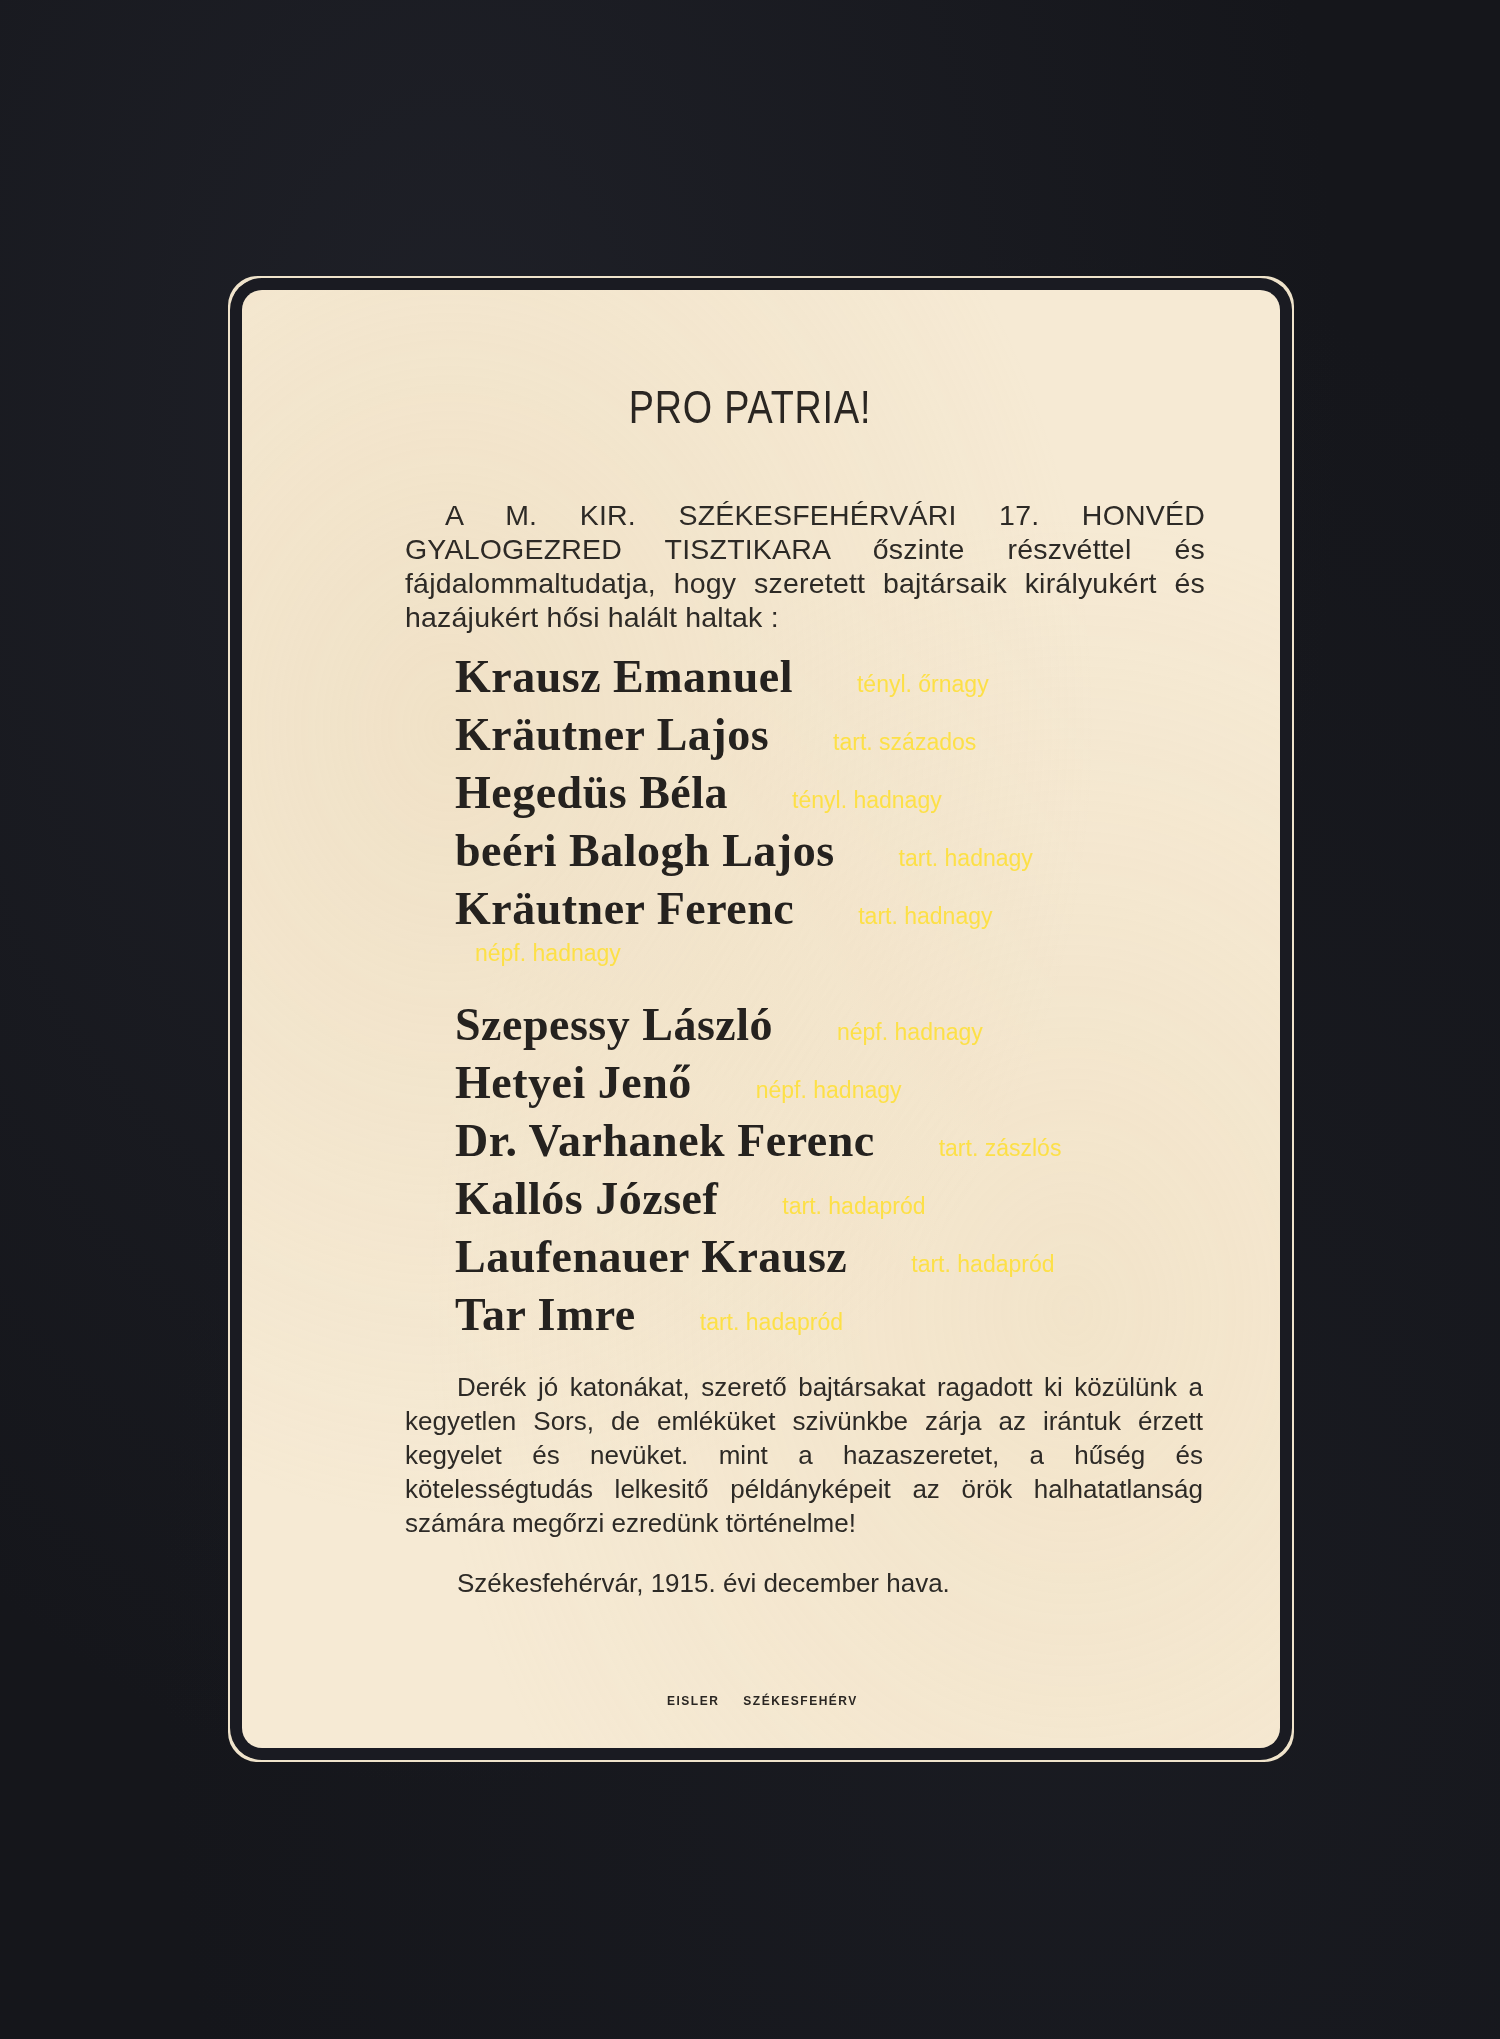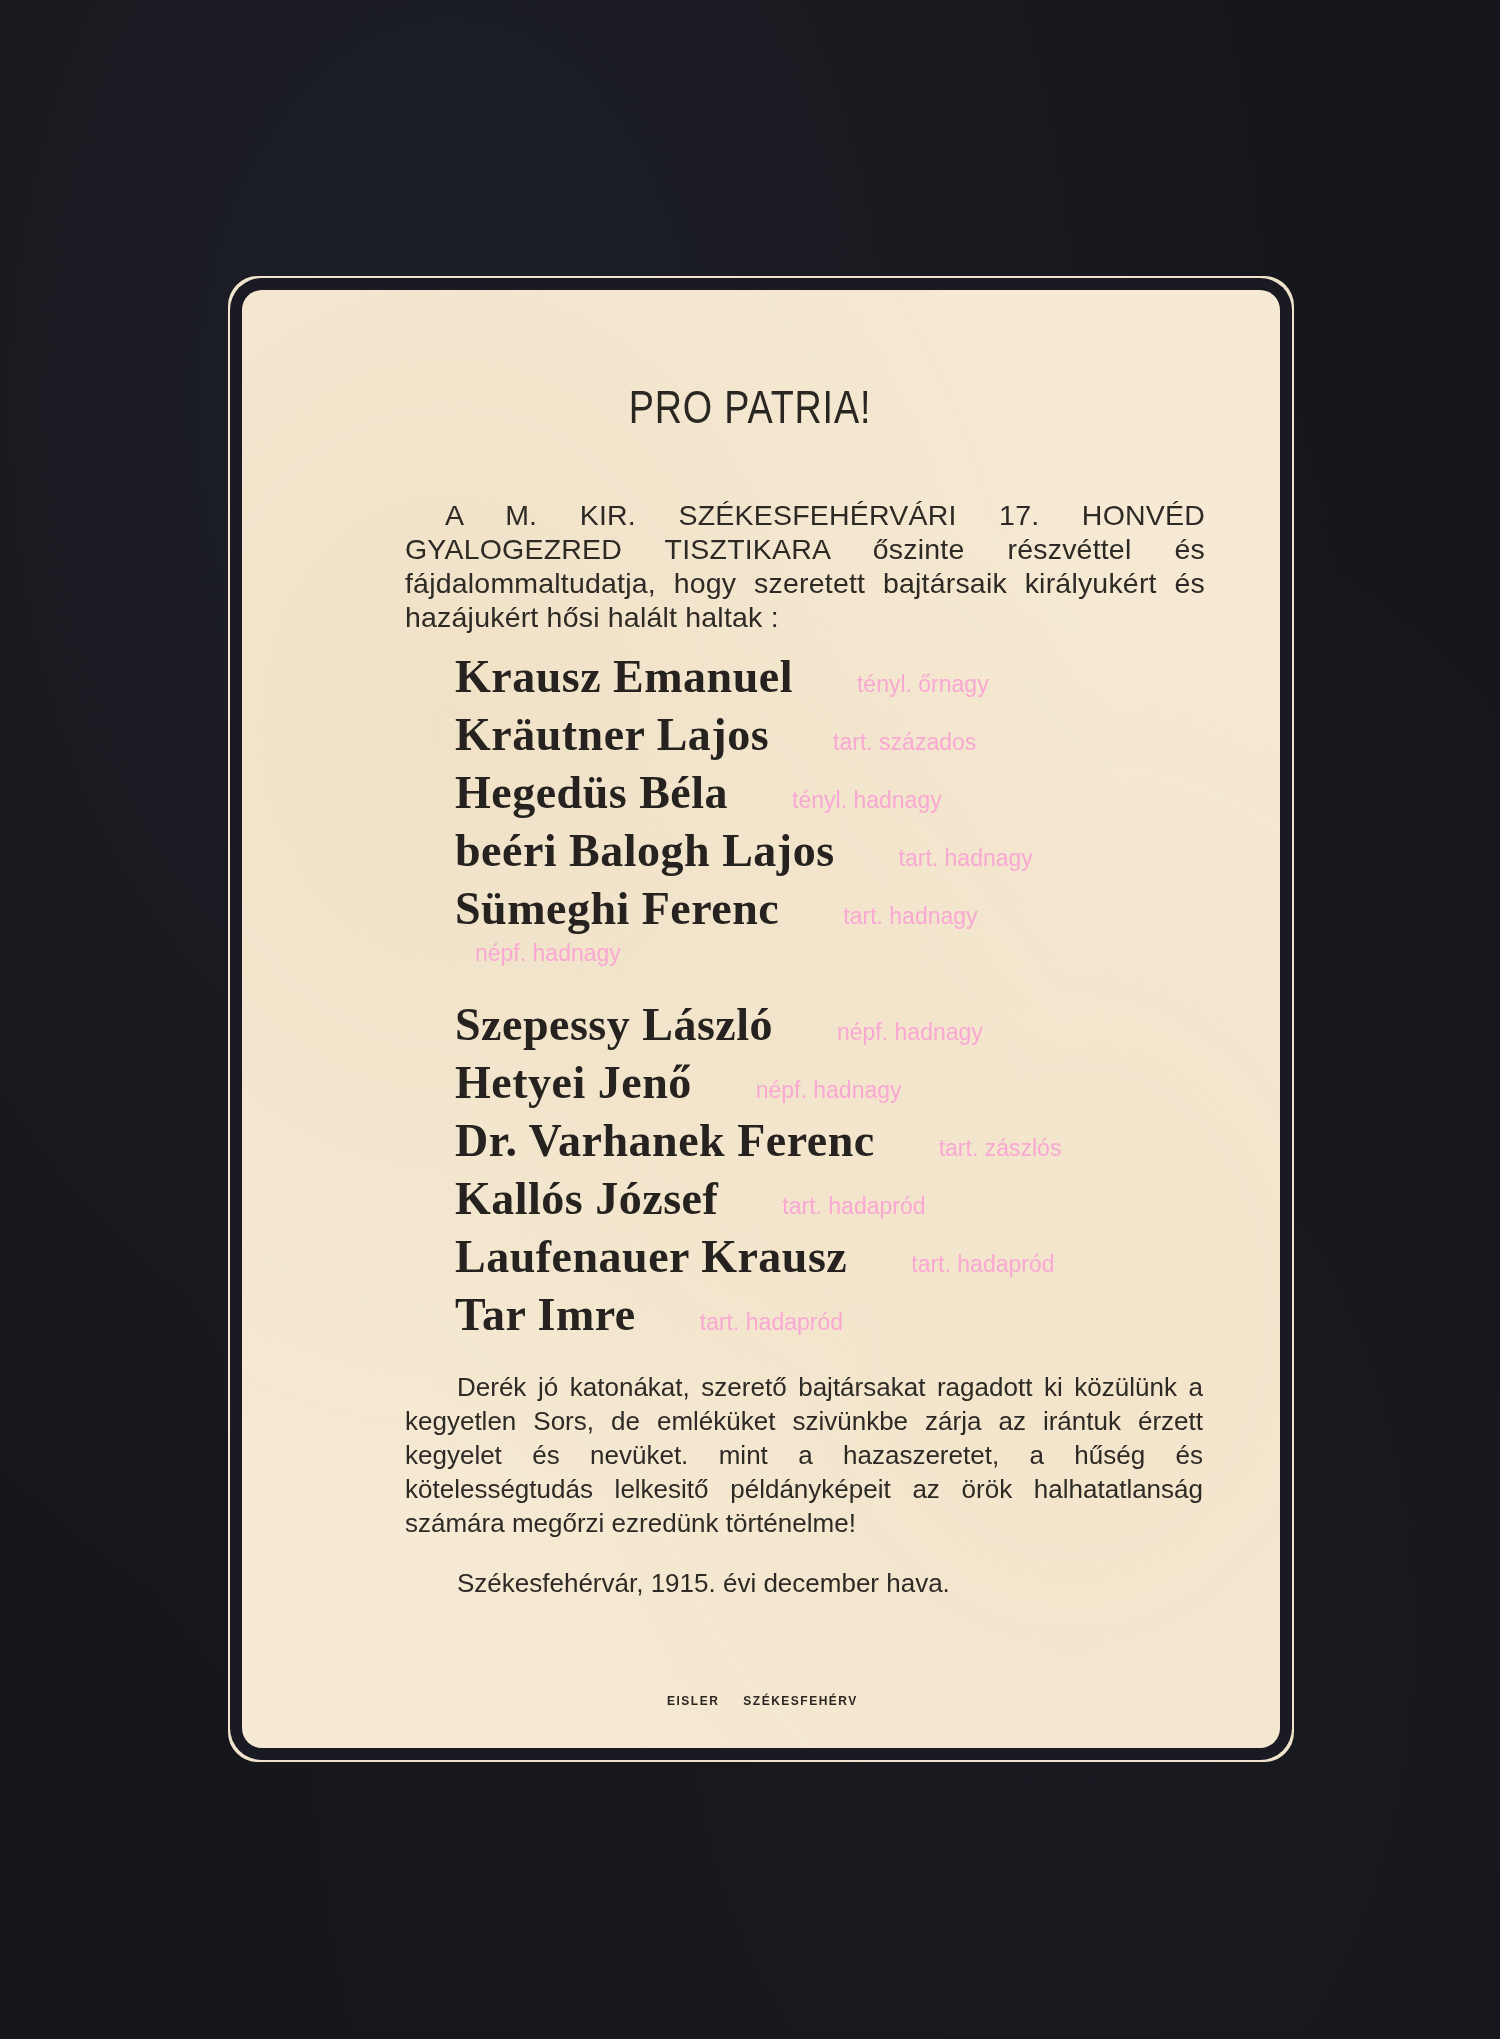--- a/index.html
+++ b/index.html
@@ -47,21 +47,21 @@
     position:absolute; left:455px; top:650px; width:720px;
   }
   .name-row {
     height:58px; display:flex; align-items:baseline; white-space:nowrap;gap:44px;
   }
   .name-row .n {
     font-family:"Liberation Serif", serif; font-weight:bold; font-size:46px;
     color:#25221f; letter-spacing:0.5px;
   }
   .name-row .r {
-    font-family:"Liberation Sans", sans-serif; font-size:23px; color:#f9a8d4;
+    font-family:"Liberation Sans", sans-serif; font-size:23px; color:#fde047;
     margin-left:20px;
   }
   .closing {
     position:absolute; left:405px; top:1370px; width:798px;
     font-size:26px; line-height:34px; color:#2d2a26; text-align:justify;
     text-align-last:left;
     font-family:"Liberation Sans", sans-serif;
   }
   .closing .indent { display:inline-block; width:52px; }
   .place-date {
@@ -101,21 +101,21 @@
     </div>
   <div class="name-row">
       <span class="n">Hegedüs Béla</span>
       <span class="r">tényl. hadnagy</span>
     </div>
   <div class="name-row">
       <span class="n">beéri Balogh Lajos</span>
       <span class="r">tart. hadnagy</span>
     </div>
   <div class="name-row">
-      <span class="n">Sümeghi Ferenc</span>
+      <span class="n">Kräutner Ferenc</span>
       <span class="r">tart. hadnagy</span>
     </div>
   <div class="name-row">
       <span class="r">népf. hadnagy</span>
     </div>
   <div class="name-row">
       <span class="n">Szepessy László</span>
       <span class="r">népf. hadnagy</span>
     </div>
   <div class="name-row">

